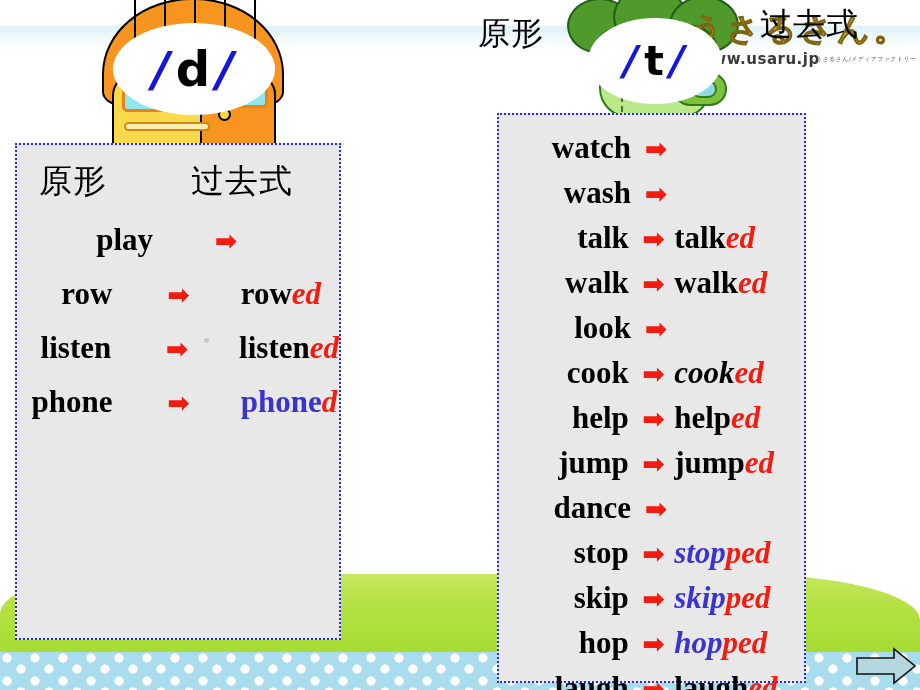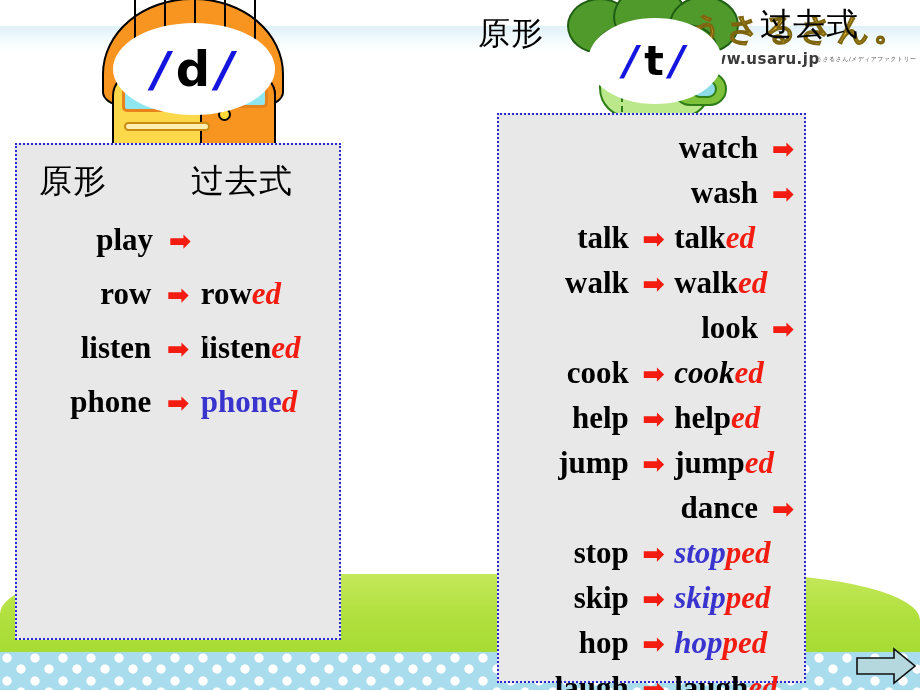--- a/index.html
+++ b/index.html
@@ -356,28 +356,28 @@
     font-weight: bold;
     line-height: 1;
     text-align: center;
   }
   .wordrow .past {
     font-weight: bold;
     text-align: left;
   }
 
   
-  #list-left .wordrow { font-size: 31px; margin-top: 18px; }
+  #list-left .wordrow { font-size: 31px; margin-top: 18px; gap: 46px; }
   #list-left .base   { width: 136px; padding-right: 4px; }
   #list-left .arrow  { width: 46px; font-size: 27px; }
   #list-left .past   { width: 140px; }
 
   
   #list-right { padding-top: 6px; }
-  #list-right .wordrow { font-size: 31px; margin-top: 9px; justify-content: flex-end; }
+  #list-right .wordrow { font-size: 31px; margin-top: 9px; }
   #list-right .base   { width: 132px; padding-right: 4px; }
   #list-right .arrow  { width: 42px; font-size: 27px; }
   #list-right .past   { width: 132px; }
 
   .tiny-dot {
     position: absolute;
     left: 204px;
     top: 338px;
     width: 5px;
     height: 5px;

